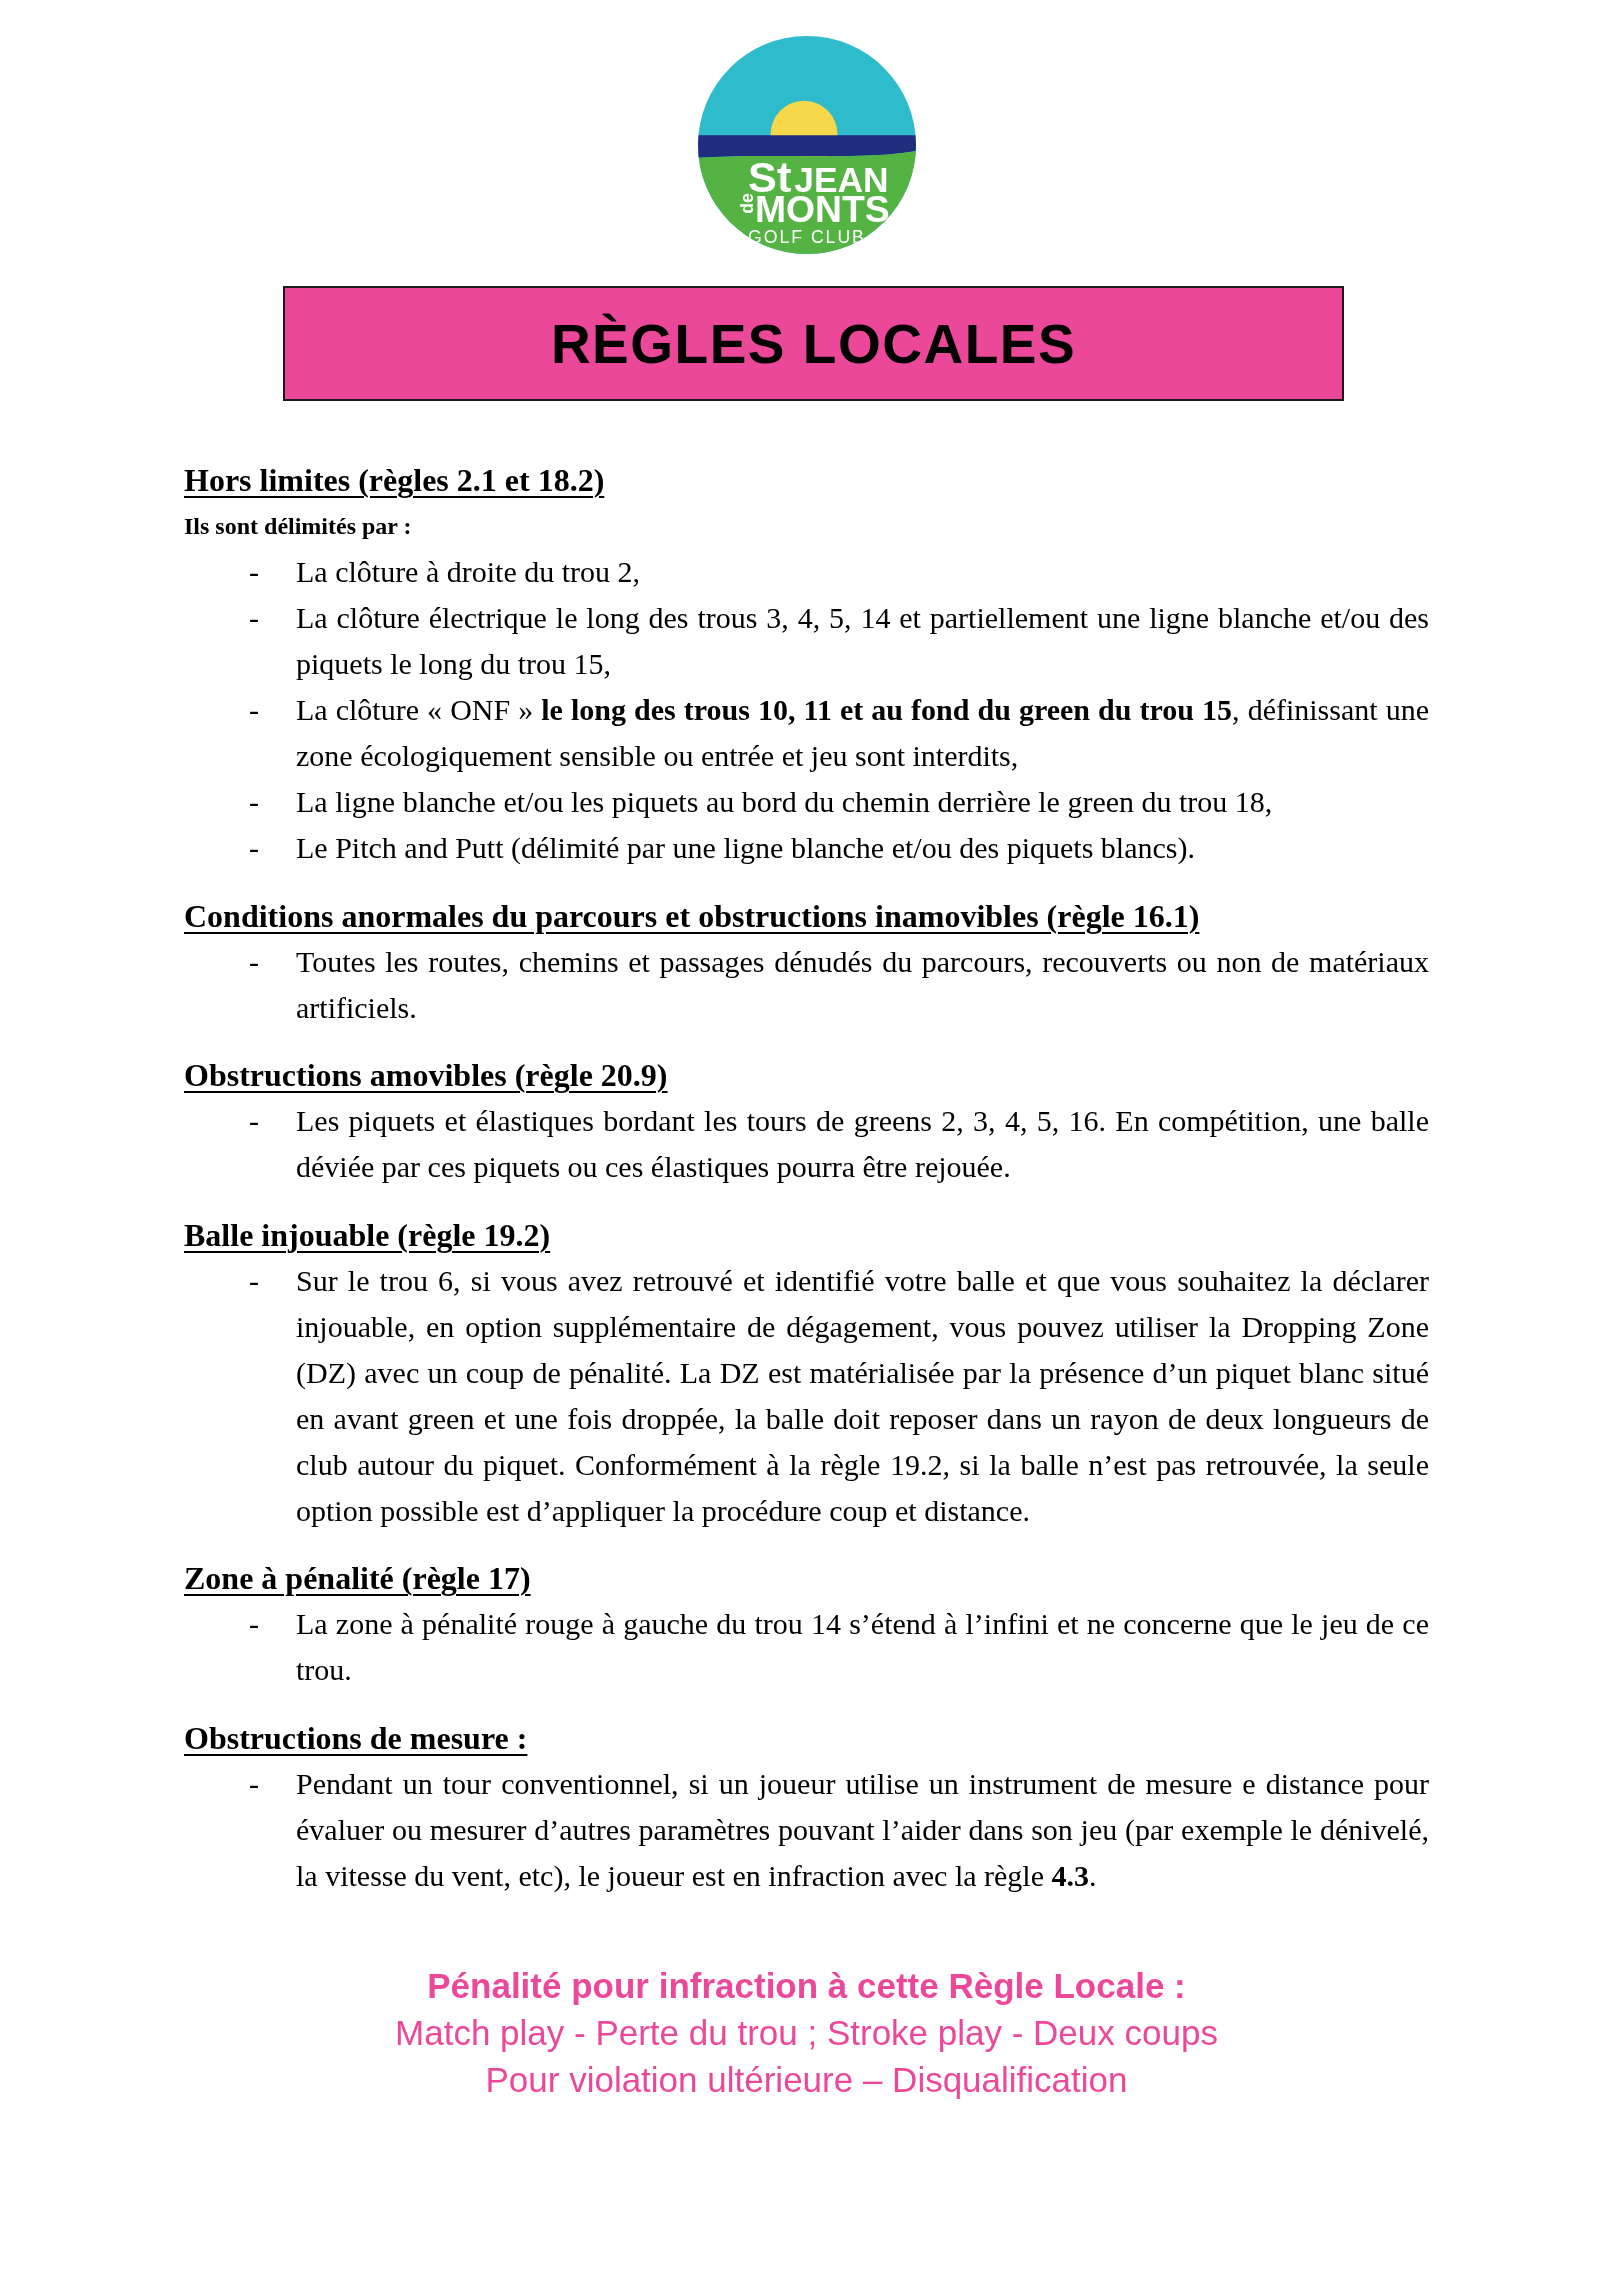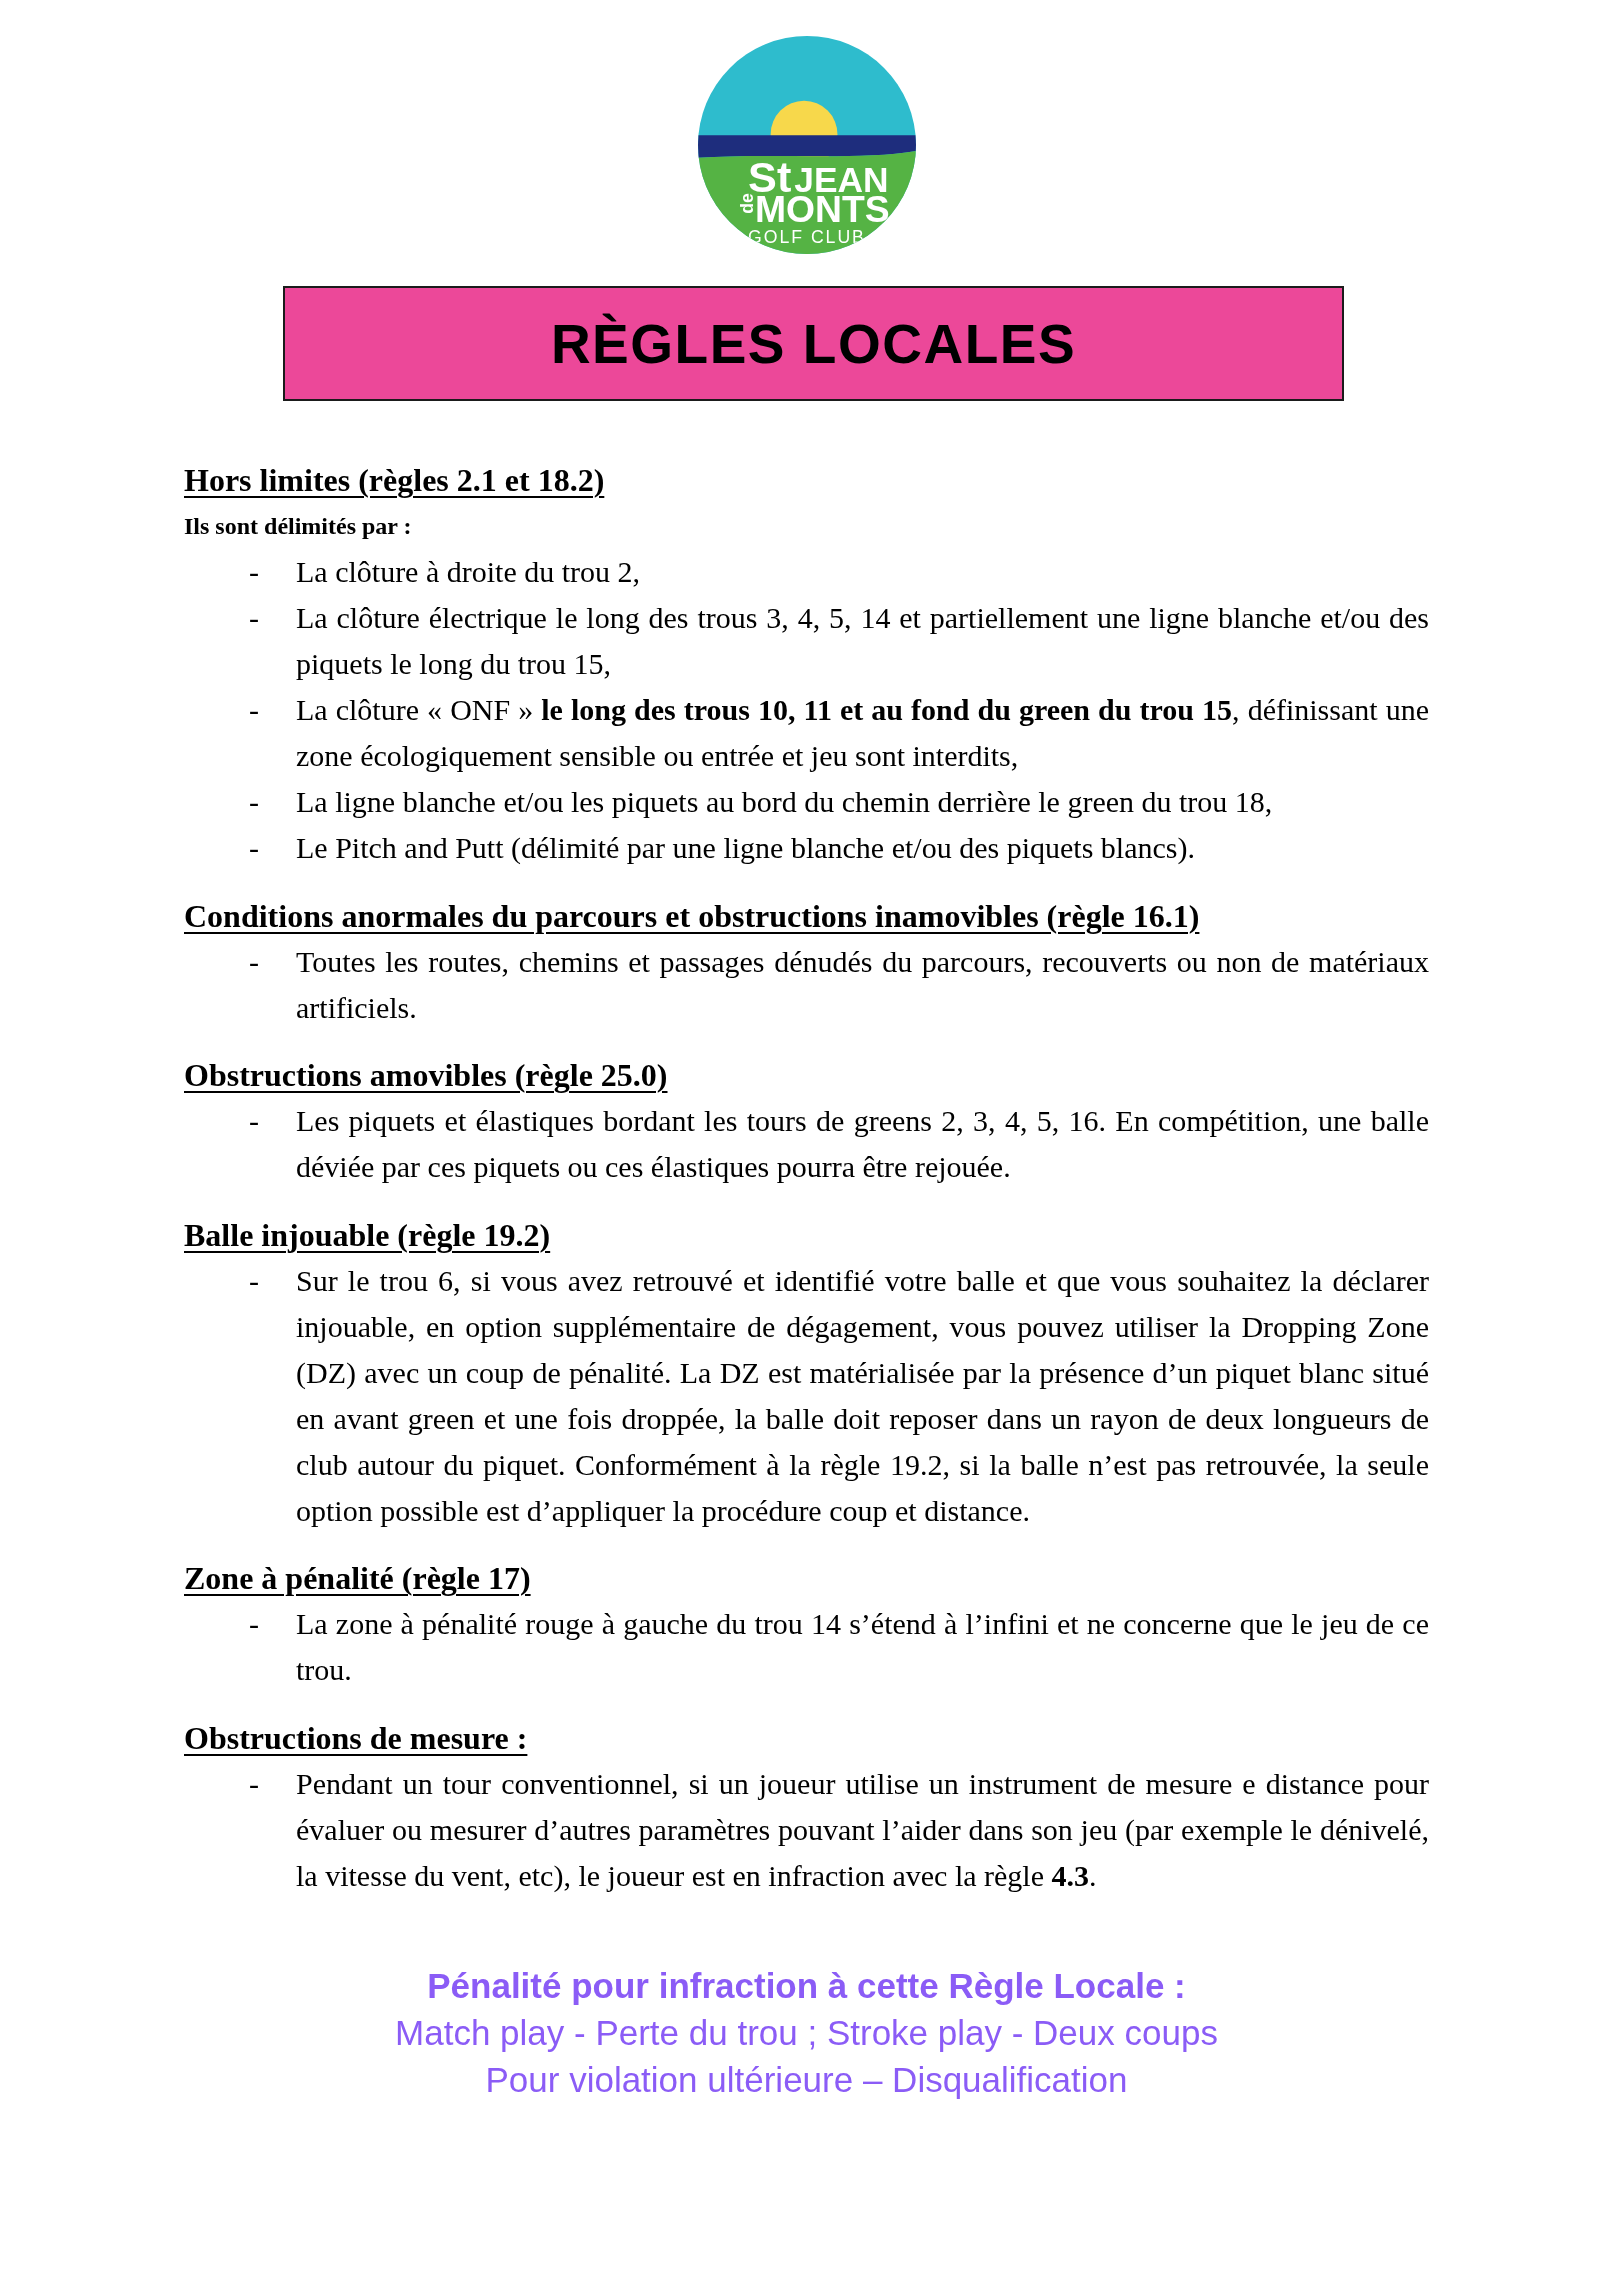--- a/index.html
+++ b/index.html
@@ -28,21 +28,21 @@
     font-weight:bold;font-size:32px;line-height:46px;
     text-decoration:underline;text-decoration-thickness:2px;text-underline-offset:4.9px;
   }
   .intro{font-weight:bold;font-size:24px;line-height:46px;}
   .bullet{display:flex;padding-left:65px;font-size:30px;line-height:46px;}
   .dash{flex:0 0 47px;}
   .btxt{flex:1;text-align:justify;}
   .btxt .b{font-weight:bold;}
   .footer{
     margin-top:63px;text-align:center;
-    font-family:"Liberation Sans",sans-serif;font-size:35px;line-height:47px;color:#8b5cf6;
+    font-family:"Liberation Sans",sans-serif;font-size:35px;line-height:47px;color:#ec4899;
   }
   .footer .f1{font-weight:bold;}
   .logo-name{font-family:"Liberation Sans",sans-serif;font-weight:bold;fill:#ffffff;}
   .logo-sub{font-family:"Liberation Sans",sans-serif;font-weight:normal;fill:#ffffff;letter-spacing:2px;}
 </style>
 </head>
 <body>
 
 <div class="page">
 
@@ -97,21 +97,21 @@
         </div>
       </div>
       <div class="section">
         <div class="heading">Conditions anormales du parcours et obstructions inamovibles (règle 16.1)</div>
         <div class="bullet">
           <span class="dash">-</span>
           <div class="btxt"><span>Toutes les routes, chemins et passages dénudés du parcours, recouverts ou non de matériaux artificiels.</span></div>
         </div>
       </div>
       <div class="section">
-        <div class="heading">Obstructions amovibles (règle 25.0)</div>
+        <div class="heading">Obstructions amovibles (règle 20.9)</div>
         <div class="bullet">
           <span class="dash">-</span>
           <div class="btxt"><span>Les piquets et élastiques bordant les tours de greens 2, 3, 4, 5, 16. En compétition, une balle déviée par ces piquets ou ces élastiques pourra être rejouée.</span></div>
         </div>
       </div>
       <div class="section">
         <div class="heading">Balle injouable (règle 19.2)</div>
         <div class="bullet">
           <span class="dash">-</span>
           <div class="btxt"><span>Sur le trou 6, si vous avez retrouvé et identifié votre balle et que vous souhaitez la déclarer injouable, en option supplémentaire de dégagement, vous pouvez utiliser la Dropping Zone (DZ) avec un coup de pénalité. La DZ est matérialisée par la présence d’un piquet blanc situé en avant green et une fois droppée, la balle doit reposer dans un rayon de deux longueurs de club autour du piquet. Conformément à la règle 19.2, si la balle n’est pas retrouvée, la seule option possible est d’appliquer la procédure coup et distance.</span></div>

